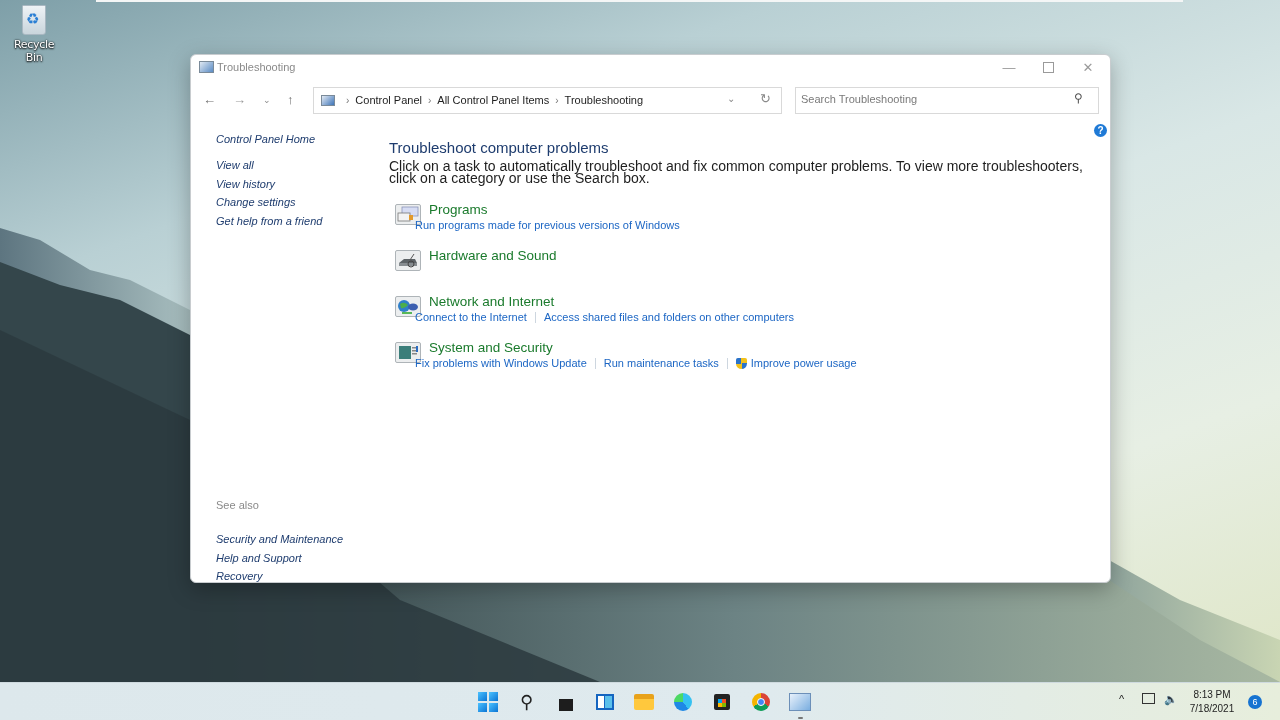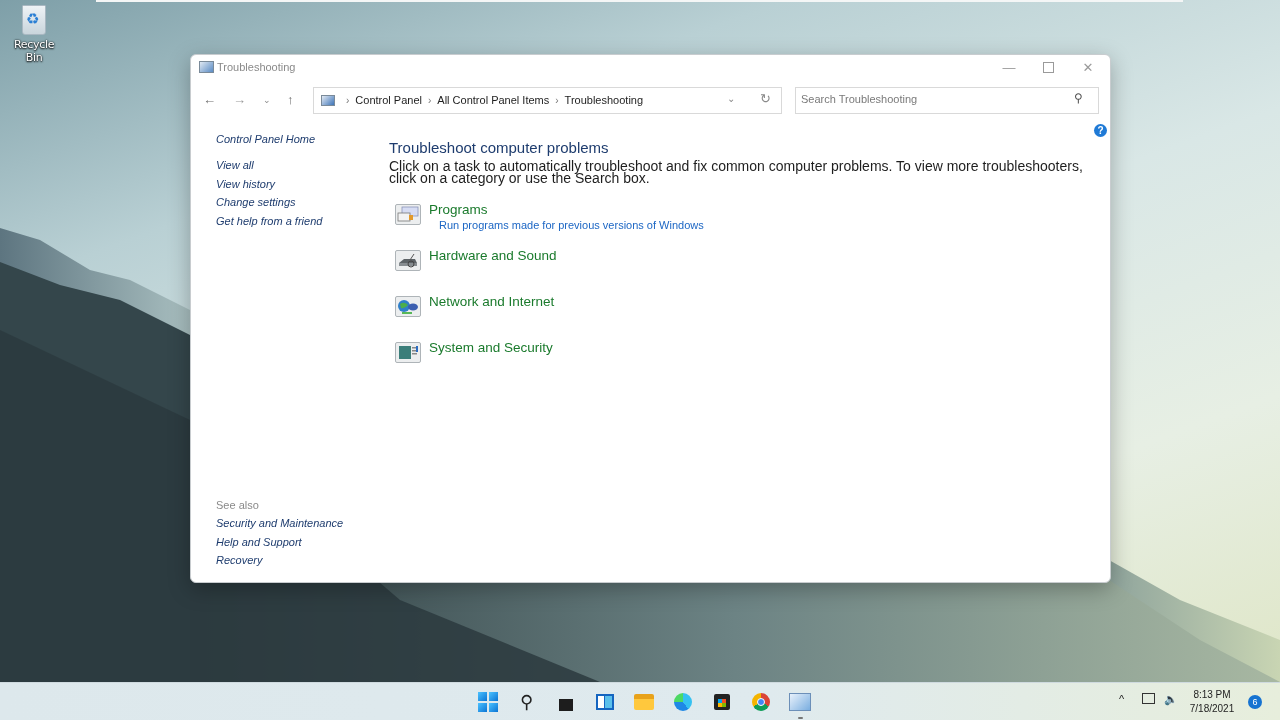--- a/index.html
+++ b/index.html
@@ -76,31 +76,31 @@
     position:absolute; left:903px; top:69px; width:13px; height:13px; border-radius:50%;
     background:#1f7ad6; color:#fff; font-size:10px; font-weight:bold; text-align:center; line-height:13px;
   }
 
   
   .left { position:absolute; left:25px; top:78px; width:160px; }
   .left a, .seealso a { display:block; font-size:11px; color:#1e3c6e; text-decoration:none;font-style:italic; }
   .left .home { margin-bottom:14px; }
   .left .item { margin-bottom:5px; line-height:13.5px; }
   .seealso { position:absolute; left:25px; top:444px; width:160px; }
-  .seealso .hdr { font-size:11px; color:#8a8a8a; margin-bottom:6px; }
+  .seealso .hdr { font-size:11px; color:#8a8a8a; margin-bottom:22px; }
   .seealso a { margin-bottom:5px; line-height:13.5px; }
 
   
   .main { position:absolute; left:198px; top:84px; width:712px; }
   .main h1 { margin:0; font-weight:normal; font-size:15px; color:#1e3c6e; }
   .main .desc { font-size:14px; color:#1e1e1e; margin-top:4px; line-height:12px; }
   .cat { position:relative; height:46px; }
   .cat .ico { position:absolute; left:6px; top:2px; width:24px; height:19px; border:1px solid #aeb4b8; border-radius:2px; background:#eceeef; }
   .cat .cat-title { position:absolute; left:40px; top:0px; font-size:13.5px; color:#1a7a2c; text-decoration:none; }
-  .cat .tasks { position:absolute; left:50px; top:17px; font-size:11px; white-space:nowrap; display:flex; align-items:center; }
+  .cat .tasks { position:absolute; left:26px; top:17px; font-size:11px; white-space:nowrap; display:flex; align-items:center; }
   .cat .tasks a { color:#1c66c4; text-decoration:none; display:inline-flex; align-items:center; }
   .cat .tasks .pipe { display:inline-block; width:1px; height:11px; background:#cdd6df; margin:0 8px; }
   .shield { display:inline-block; width:11px; height:11px; margin-right:4px; position:relative; }
   .shield::before { content:""; position:absolute; left:0; top:0; width:11px; height:11px;
     background:conic-gradient(#f2c11b 0 25%, #2b73c9 25% 50%, #f2c11b 50% 75%, #2b73c9 75% 100%);
     border-radius:2px 2px 6px 6px; }
 
   
   .taskbar {
     position:absolute; left:0; top:682px; width:1280px; height:38px;
@@ -259,33 +259,56 @@
     <div class="cat">
       <div class="ico">
         <svg width="24" height="19" viewBox="0 0 24 19">
             <circle cx="8" cy="9" r="6" fill="#2f7fc9"></circle>
             <path d="M4 7 Q8 4 12 8 Q9 12 5 11 Z" fill="#4cae4c"></path>
             <ellipse cx="17" cy="10" rx="5" ry="3.5" fill="#3c5fb0"></ellipse>
             <rect x="6" y="15" width="10" height="2" fill="#58b858"></rect>
           </svg>
       </div>
       <a href="#" class="cat-title">Network and Internet</a>
+      <div class="tasks">
+        <a href="#">
+            <span>Connect to the Internet</span>
+          </a>
+        <span class="pipe"></span>
+        <a href="#">
+            <span>Access shared files and folders on other computers</span>
+          </a>
+      </div>
     </div>
 
     <div class="cat">
       <div class="ico">
         <svg width="24" height="19" viewBox="0 0 24 19">
             <rect x="3" y="3" width="12" height="13" fill="#3b7e7a"></rect>
             <rect x="16" y="4" width="5" height="1.5" fill="#888"></rect>
             <rect x="16" y="7" width="5" height="1.5" fill="#888"></rect>
             <rect x="16" y="10" width="5" height="1.5" fill="#888"></rect>
             <rect x="20" y="3" width="2" height="6" fill="#2a6cc2"></rect>
           </svg>
       </div>
       <a href="#" class="cat-title">System and Security</a>
+      <div class="tasks">
+        <a href="#">
+            <span>Fix problems with Windows Update</span>
+          </a>
+        <span class="pipe"></span>
+        <a href="#">
+            <span>Run maintenance tasks</span>
+          </a>
+        <span class="pipe"></span>
+        <a href="#">
+            <span class="shield"></span>
+            <span>Improve power usage</span>
+          </a>
+      </div>
     </div>
   </div>
 </div>
 
 <div class="taskbar">
   <div class="tb-icon start">
       <span>
         <i></i>
         <i></i>
         <i></i>

